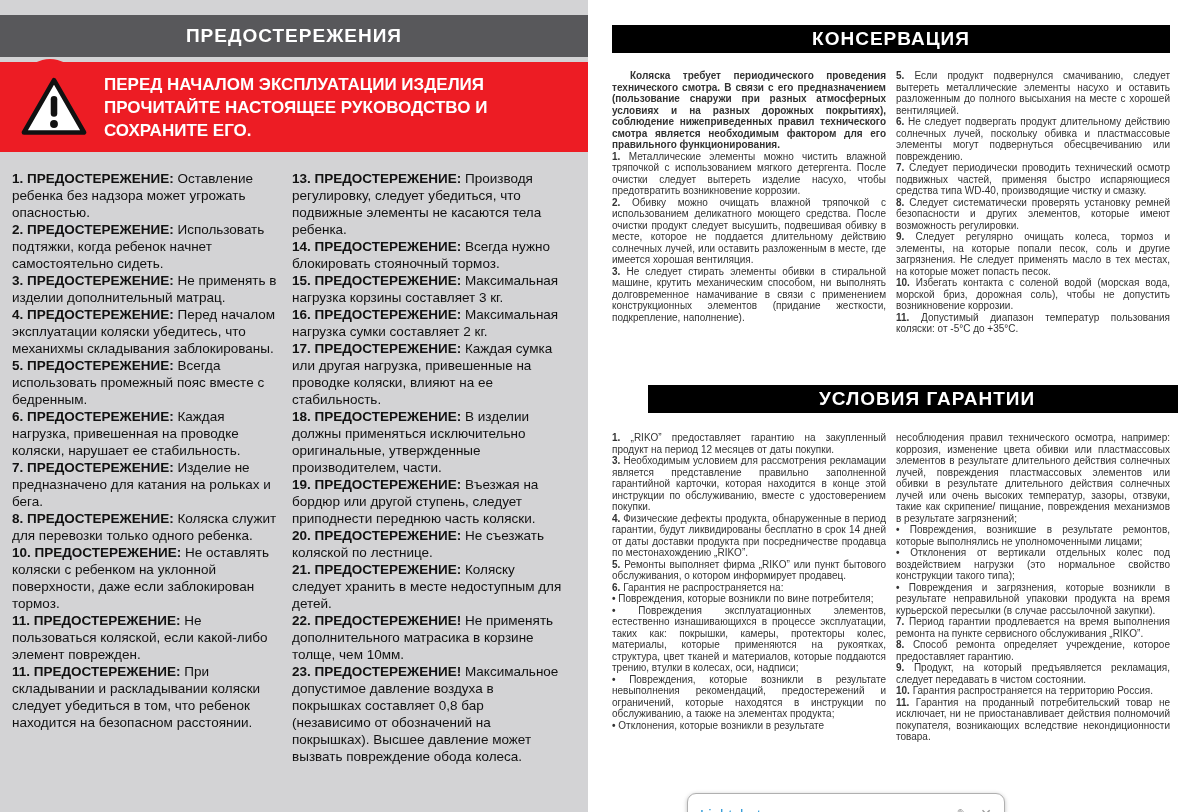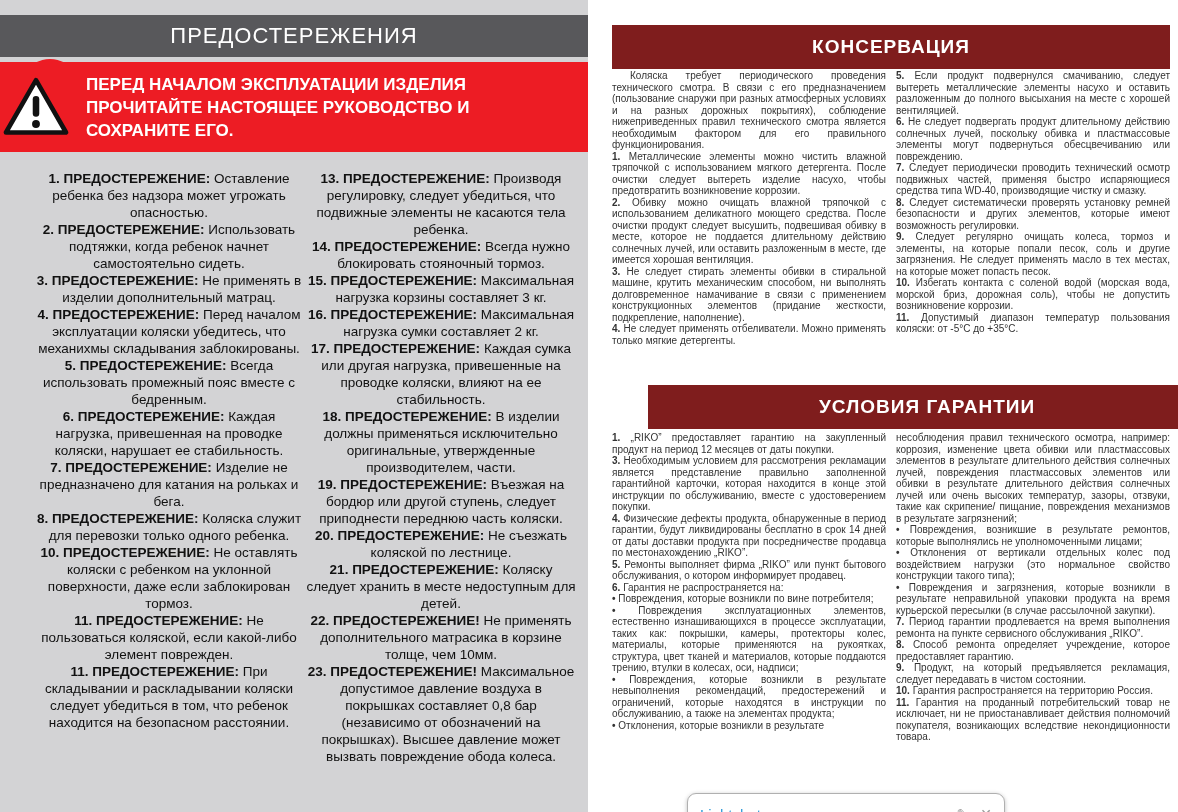--- a/index.html
+++ b/index.html
@@ -5,45 +5,45 @@
   html,body{margin:0;padding:0;}
   body{
     width:1178px;height:812px;position:relative;overflow:hidden;
     background:#ffffff;font-family:"Liberation Sans",sans-serif;
     -webkit-font-smoothing:antialiased;
   }
   
   .page-left{position:absolute;left:0;top:0;width:588px;height:812px;background:#d3d3d5;}
   .bar-dark-left{position:absolute;left:0;top:15px;width:100%;height:42px;background:#58585b;
     display:flex;align-items:center;justify-content:center;}
-  .bar-dark-left .bar-title{color:#fff;font-weight:normal;font-size:22px;letter-spacing:1px;}
+  .bar-dark-left .bar-title{color:#fff;font-weight:bold;font-size:19px;letter-spacing:1px;}
   .ru-badge{position:absolute;left:30px;top:8px;width:40px;height:26px;background:#ed1c24;
     border-radius:50%;color:#fff;font-weight:bold;font-size:16px;display:flex;
     align-items:center;justify-content:center;margin-top:36px;}
   .alert-banner{position:absolute;left:0;top:62px;width:100%;height:90px;background:#ed1c24;
-    display:flex;align-items:center;padding-left:2px;box-sizing:border-box;}
+    display:flex;align-items:center;padding-left:20px;box-sizing:border-box;}
   .alert-text{margin-left:16px;color:#fff;font-weight:bold;font-size:17px;line-height:23px;}
-  .warn-cols{position:absolute;left:34px;top:170px;width:553px;display:flex;gap:2px;text-align:center;}
+  .warn-cols{position:absolute;left:12px;top:170px;width:553px;display:flex;gap:10px;}
   .warn-col{width:270px;}
   .warn-item{margin:0;font-size:13.5px;line-height:17px;color:#111;}
   .warn-item b{font-weight:bold;}
   
   .page-right{position:absolute;left:588px;top:0;width:590px;height:812px;background:#fff;}
-  .bar-dark-right{position:absolute;left:24px;width:558px;height:44px;background:#7f1d1d;
+  .bar-dark-right{position:absolute;left:24px;width:558px;height:28px;background:#000000;
     display:flex;align-items:center;justify-content:center;}
   .bar-dark-right .bar-title{color:#fff;font-weight:bold;font-size:19px;letter-spacing:1px;}
   .bar-maint{top:25px;}
   .bar-warr{top:385px;margin-left:36px;}
   .cols{position:absolute;left:24px;width:558px;display:flex;gap:10px;}
   .cols-maint{top:70px;}
   .cols-warr{top:432px;}
   .col-sm{width:274px;}
   .sm-item{margin:0;font-size:10px;line-height:11.5px;color:#333;text-align:justify;}
   .sm-item b{font-weight:bold;}
-  .sm-intro{text-indent:18px;}
+  .sm-intro{text-indent:18px;font-weight:bold;}
   
   .lightshot{position:absolute;left:687px;top:793px;width:318px;height:42px;background:#fff;
     border:1px solid #b0b0b0;border-radius:9px;box-shadow:0 1px 4px rgba(0,0,0,.25);
     display:flex;align-items:center;box-sizing:border-box;padding:0 12px;}
   .ls-label{color:#2f9bd8;font-size:15px;flex:1;}
   .ls-icon{color:#9a9a9a;font-size:14px;margin-left:12px;cursor:pointer;}
   .tri-icon{flex:0 0 auto;}
 </style>
 </head>
 <body>
@@ -108,21 +108,20 @@
   </div>
 
   <div class="cols cols-maint">
     <div class="col-sm">
       <p class="sm-item sm-intro">Коляска требует периодического проведения технического смотра. В связи с его предназначением (пользование снаружи при разных атмосферных условиях и на разных дорожных покрытиях), соблюдение нижеприведенных правил технического смотра является необходимым фактором для его правильного функционирования.</p>
       <div>
 
       <p class="sm-item"><b>1.</b> <span>Металлические элементы можно чистить влажной тряпочкой с использованием мягкого детергента. После очистки следует вытереть изделие насухо, чтобы предотвратить возникновение коррозии.</span></p>
           <p class="sm-item"><b>2.</b> <span>Обивку можно очищать влажной тряпочкой с использованием деликатного моющего средства. После очистки продукт следует высушить, подвешивая обивку в месте, которое не поддается длительному действию солнечных лучей, или оставить разложенным в месте, где имеется хорошая вентиляция.</span></p>
           <p class="sm-item"><b>3.</b> <span>Не следует стирать элементы обивки в стиральной машине, крутить механическим способом, ни выполнять долговременное намачивание в связи с применением конструкционных элементов (придание жесткости, подкрепление, наполнение).</span></p>
-          <p class="sm-item"><b>4.</b> <span>Не следует применять отбеливатели. Можно применять только мягкие детергенты.</span></p>
         </div>
     </div>
     <div class="col-sm">
 
     <p class="sm-item"><b>5.</b> <span>Если продукт подвернулся смачиванию, следует вытереть металлические элементы насухо и оставить разложенным до полного высыхания на месте с хорошей вентиляцией.</span></p>
         <p class="sm-item"><b>6.</b> <span>Не следует подвергать продукт длительному действию солнечных лучей, поскольку обивка и пластмассовые элементы могут подвернуться обесцвечиванию или повреждению.</span></p>
         <p class="sm-item"><b>7.</b> <span>Следует периодически проводить технический осмотр подвижных частей, применяя быстро испаряющиеся средства типа WD-40, производящие чистку и смазку.</span></p>
         <p class="sm-item"><b>8.</b> <span>Следует систематически проверять установку ремней безопасности и других элементов, которые имеют возможность регулировки.</span></p>
         <p class="sm-item"><b>9.</b> <span>Следует регулярно очищать колеса, тормоз и элементы, на которые попали песок, соль и другие загрязнения. Не следует применять масло в тех местах, на которые может попасть песок.</span></p>
         <p class="sm-item"><b>10.</b> <span>Избегать контакта с соленой водой (морская вода, морской бриз, дорожная соль), чтобы не допустить возникновение коррозии.</span></p>

